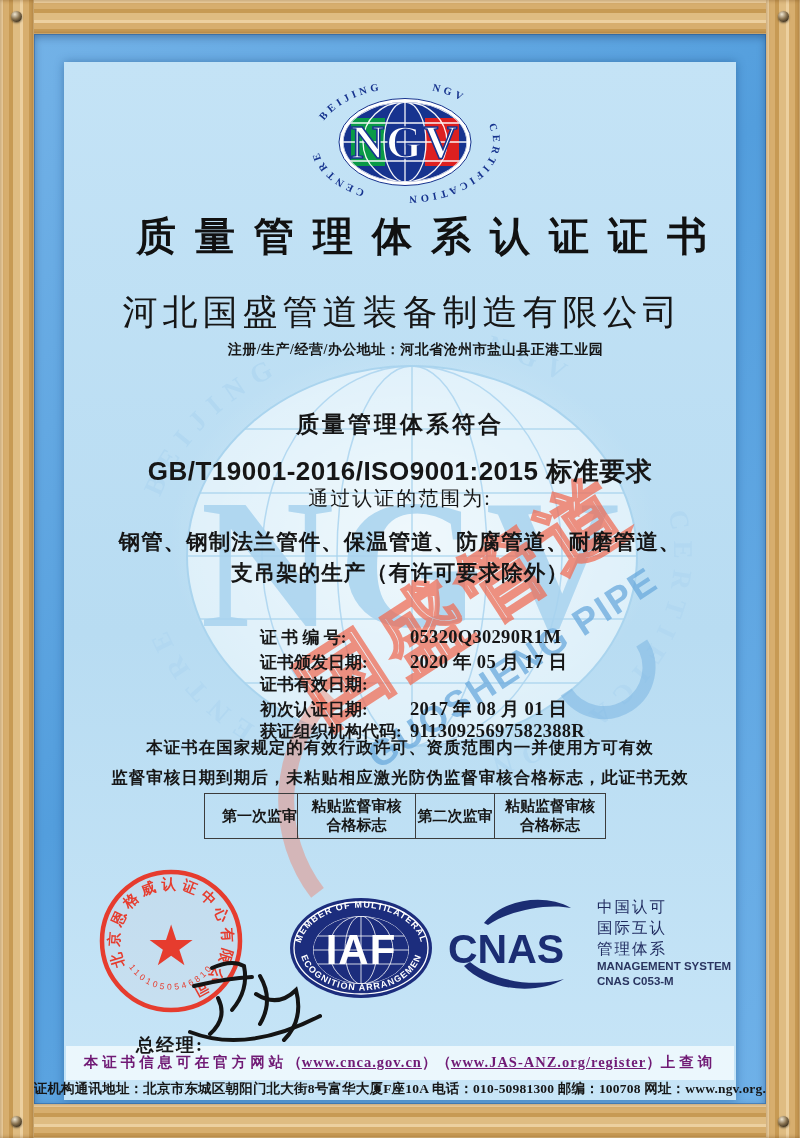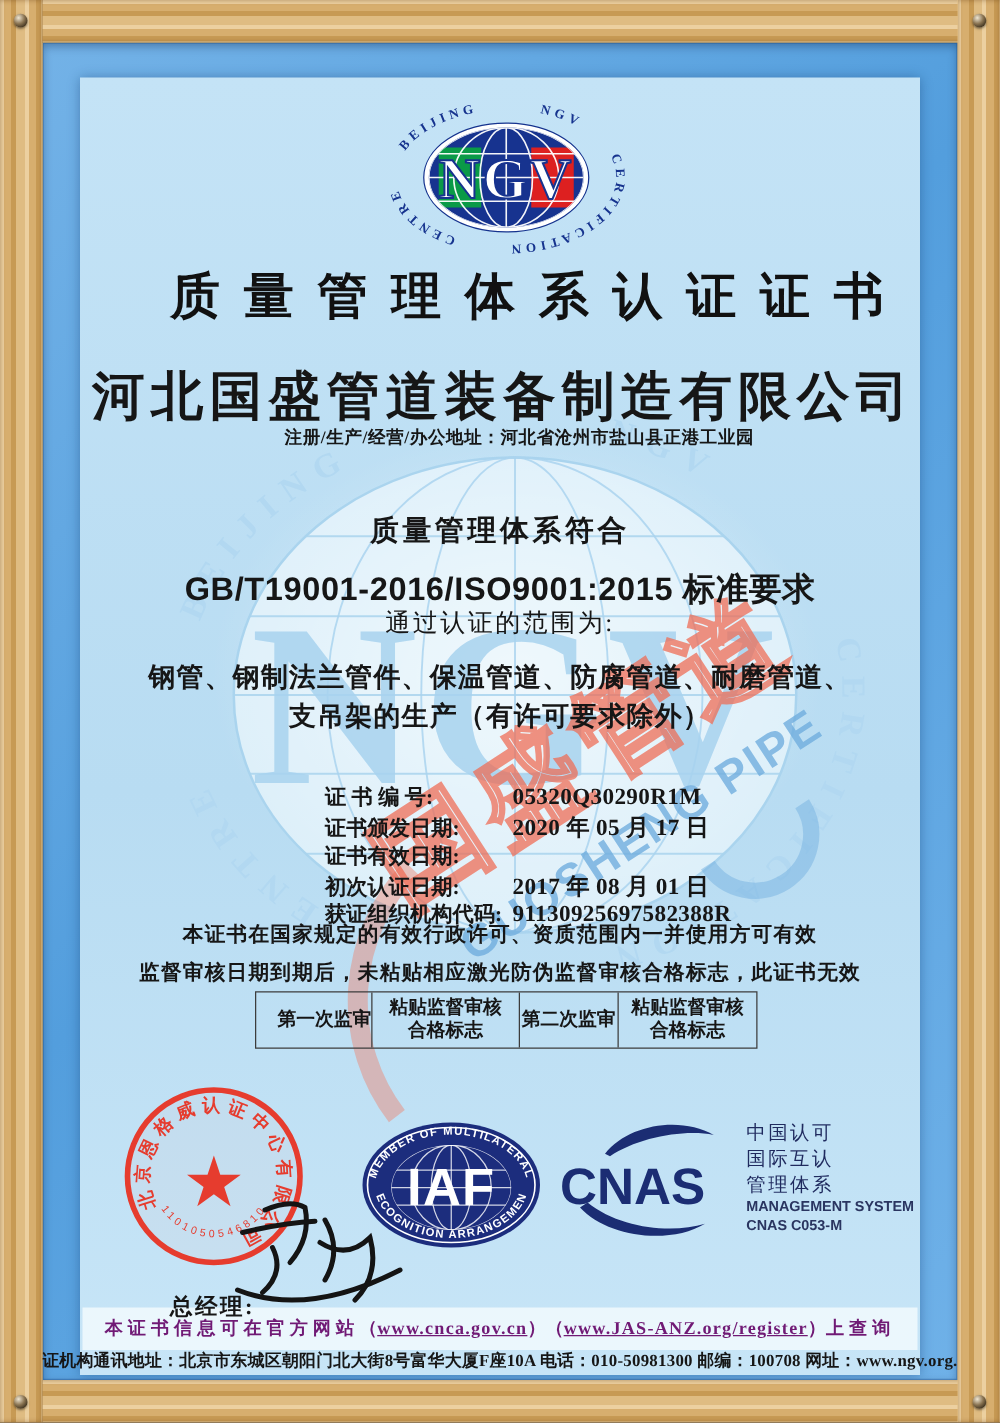--- a/index.html
+++ b/index.html
@@ -31,21 +31,21 @@
     box-shadow:0 0 9px rgba(15,55,105,.4);}
   .footer-band{position:absolute;left:66px;top:1046px;width:668px;height:34px;z-index:2;
     background:rgba(238,248,253,.9);}
   
   .wm-layer{position:absolute;inset:0;z-index:2;pointer-events:none;}
   .content{position:absolute;inset:0;z-index:3;color:#161616;}
   .abs{position:absolute;}
   .ctr{left:0;right:0;text-align:center;}
   
   .title{top:209px;font-size:40px;font-weight:bold;letter-spacing:19px;text-indent:19px;color:#111;margin-left:43px;}
-  .company{top:289px;font-size:42px;font-weight:bold;letter-spacing:5px;text-indent:5px;}
+  .company{top:289px;font-size:35px;font-weight:normal;letter-spacing:5px;text-indent:5px;}
   .address{top:341px;font-size:14px;font-weight:bold;letter-spacing:.5px;padding-left:31px;}
   .sysline{top:409px;font-size:23px;font-weight:bold;letter-spacing:3px;}
   .stdline{top:454px;font-size:26px;font-weight:bold;font-family:"Liberation Sans","DejaVu Sans",sans-serif;letter-spacing:.5px;}
   .scopeintro{top:485px;font-size:20px;font-weight:normal;letter-spacing:2px;}
   .scope{top:527px;font-size:21.5px;font-weight:bold;line-height:31px;letter-spacing:1px;}
   .details{left:260px;top:626px;}
   .drow{display:flex;height:23.4px;align-items:baseline;}
   .dlabel{width:150px;font-size:17px;font-weight:bold;white-space:nowrap;}
   .dvalue{font-size:18.5px;font-weight:600;white-space:nowrap;letter-spacing:.3px;}
   .legal{font-size:16.5px;font-weight:bold;letter-spacing:1px;}

